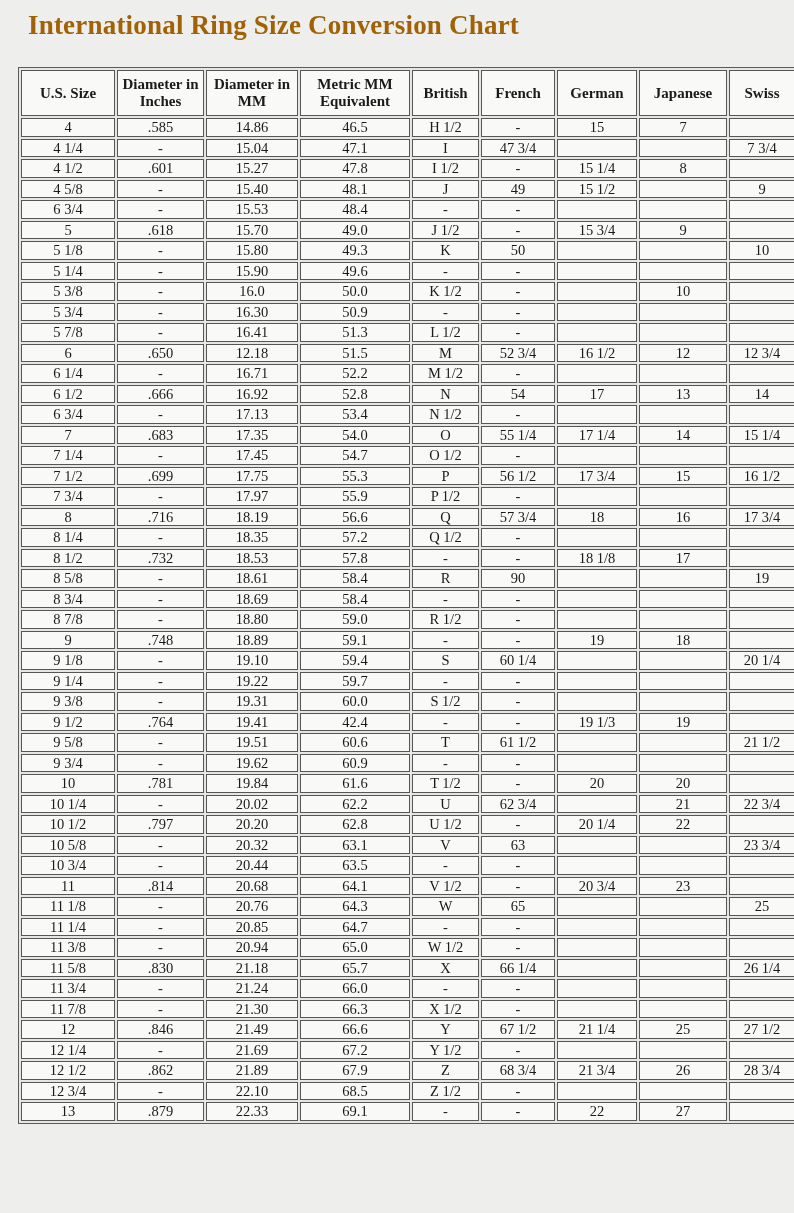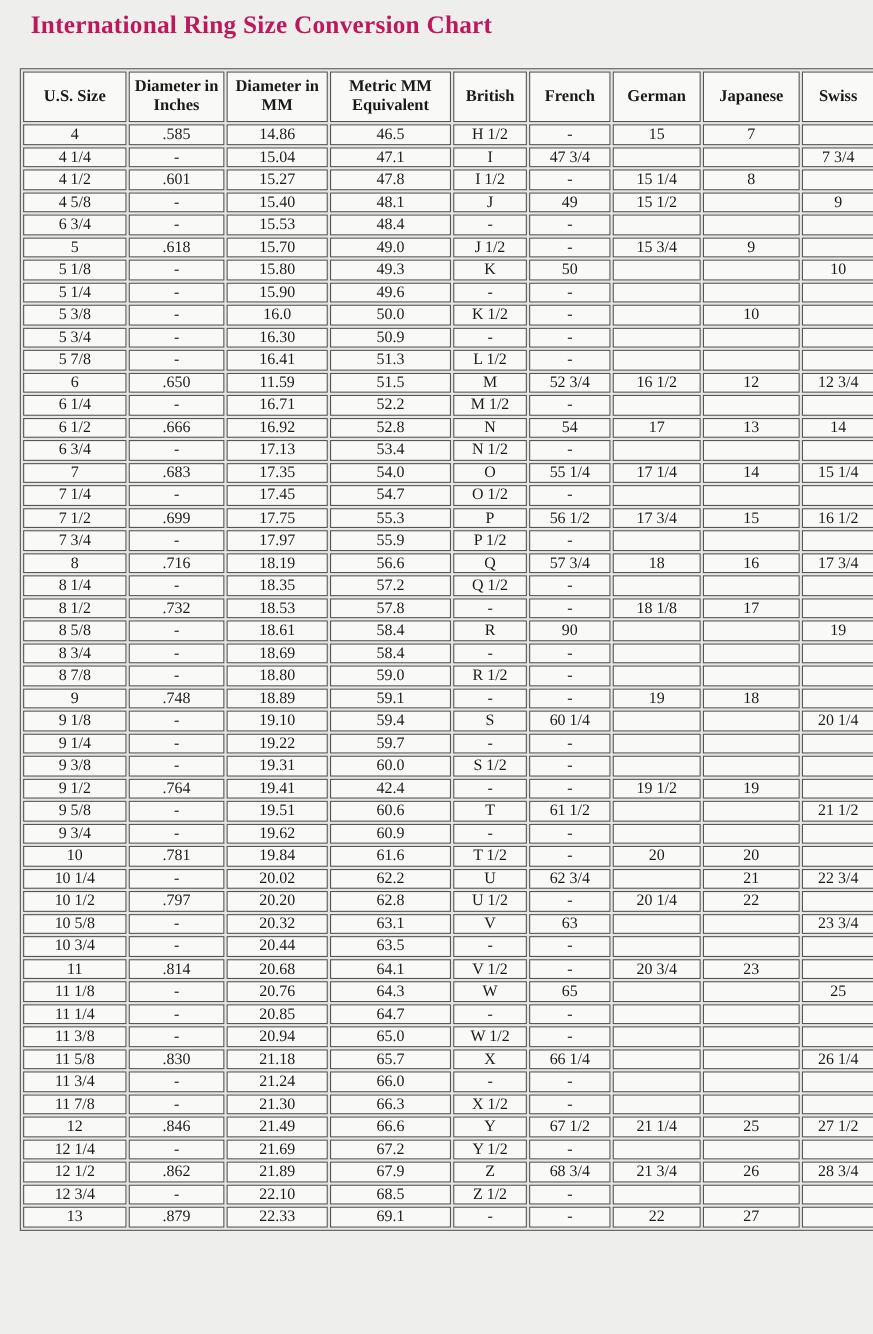--- a/index.html
+++ b/index.html
@@ -13,24 +13,24 @@
   }
   .page {
     position: relative;
     width: 794px;
     height: 1213px;
     overflow: hidden;
   }
   h1.chart-title {
     margin: 0;
     padding: 10px 0 0 28px;
-    font-size: 23px;
+    font-size: 27px;
     font-weight: bold;
     letter-spacing: 0.2px;
-    color: #be185d;
+    color: #a16207;
     font-family: "Liberation Serif", "DejaVu Serif", serif;
   }
   table.ring-table {
     border-collapse: separate;
     border-spacing: 2px;
     table-layout: fixed;
     width: 758px;
     margin: 26px 0 0 18px;
     background: #e6e7e4;
     border: 1px solid #5b5b5b;
@@ -207,21 +207,21 @@
           <td>51.3</td>
           <td>L 1/2</td>
           <td>-</td>
           <td></td>
           <td></td>
           <td></td>
         </tr>
         <tr>
           <td>6</td>
           <td>.650</td>
-          <td>11.59</td>
+          <td>12.18</td>
           <td>51.5</td>
           <td>M</td>
           <td>52 3/4</td>
           <td>16 1/2</td>
           <td>12</td>
           <td>12 3/4</td>
         </tr>
         <tr>
           <td>6 1/4</td>
           <td>-</td>
@@ -409,21 +409,21 @@
           <td></td>
           <td></td>
         </tr>
         <tr>
           <td>9 1/2</td>
           <td>.764</td>
           <td>19.41</td>
           <td>42.4</td>
           <td>-</td>
           <td>-</td>
-          <td>19 1/2</td>
+          <td>19 1/3</td>
           <td>19</td>
           <td></td>
         </tr>
         <tr>
           <td>9 5/8</td>
           <td>-</td>
           <td>19.51</td>
           <td>60.6</td>
           <td>T</td>
           <td>61 1/2</td>

